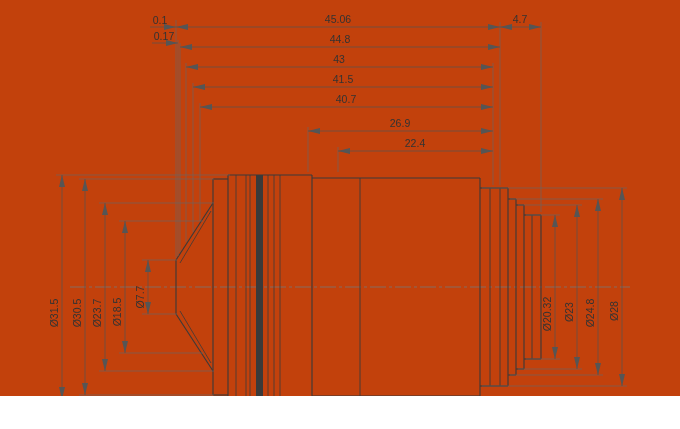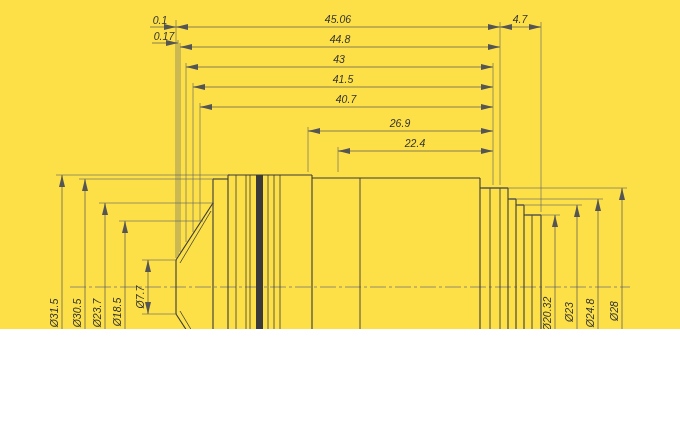--- a/index.html
+++ b/index.html
@@ -1,16 +1,16 @@
 <!DOCTYPE html>
 <html><head>
 <meta charset="utf-8">
 <style>
   html,body{margin:0;padding:0;background:#fff;}
-  .canvas{width:680px;height:329px;background:#fde047;position:relative;overflow:hidden;font-style:italic;}
+  .canvas{width:680px;height:396px;background:#c2410c;position:relative;overflow:hidden;}
   svg{display:block;}
   text{font-family:"Liberation Sans","DejaVu Sans",sans-serif;font-size:10.5px;fill:#333;}
 </style>
 </head>
 <body>
 
 <div class="canvas">
 <svg width="680" height="429" viewBox="0 0 680 429">
   <defs>
     <marker id="arr" markerWidth="12" markerHeight="8" refX="12" refY="4" orient="auto-start-reverse" markerUnits="userSpaceOnUse">

